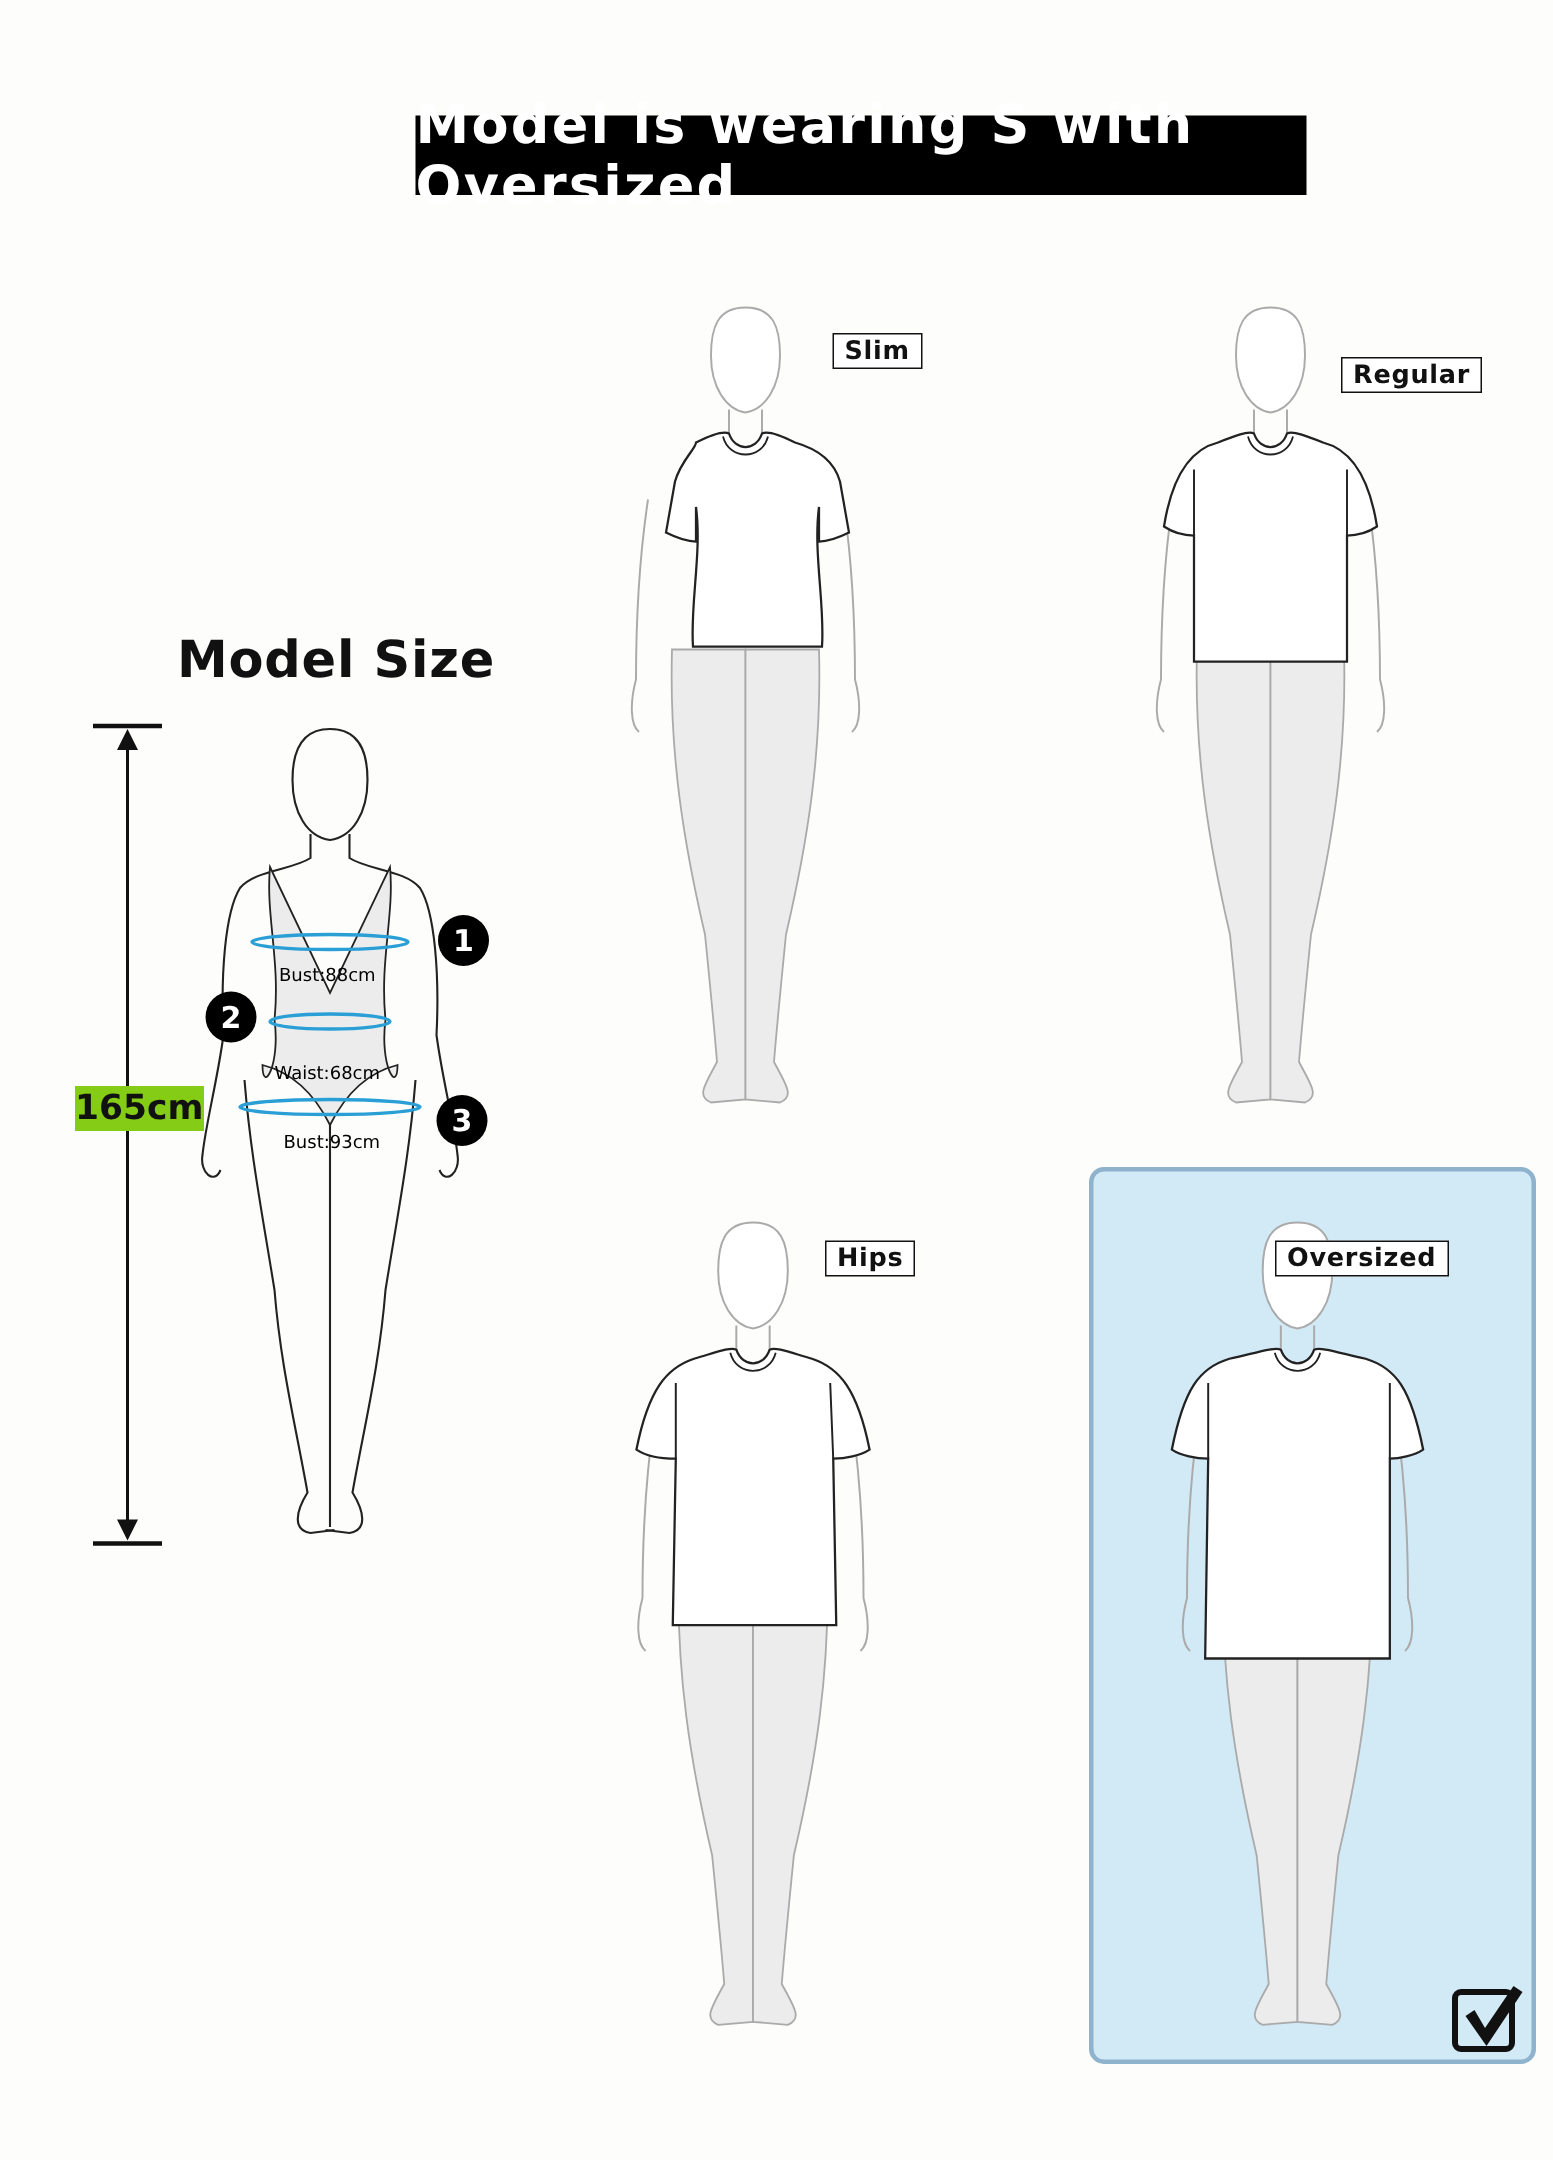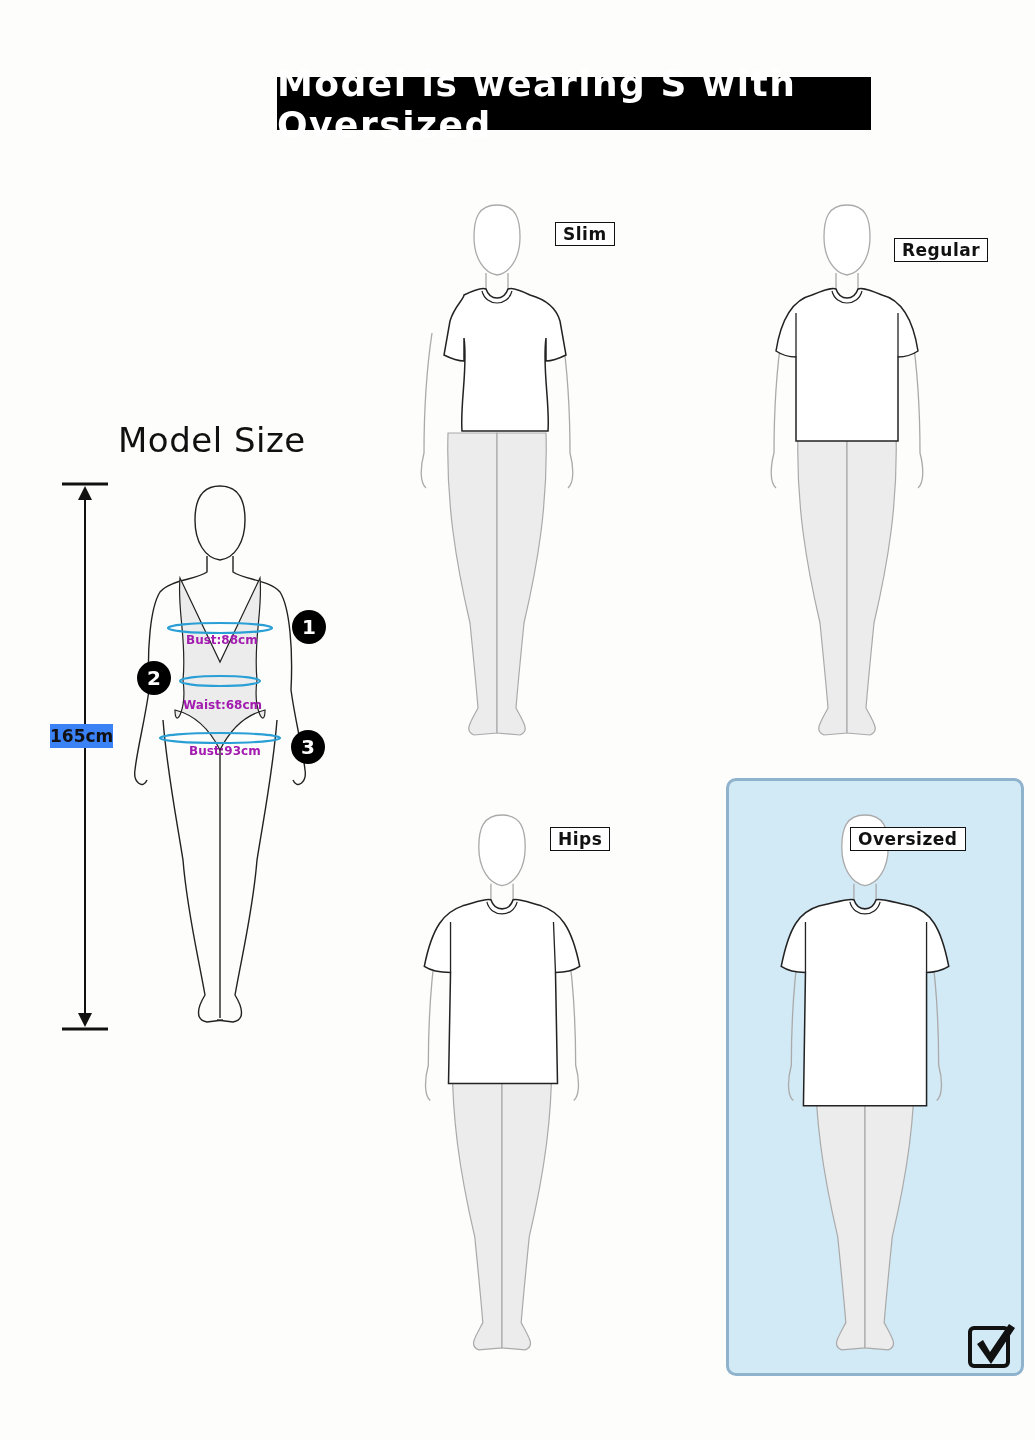--- a/index.html
+++ b/index.html
@@ -1,27 +1,27 @@
 <!DOCTYPE html>
 <html><head>
 <meta charset="utf-8">
 <style>
   html, body { margin:0; padding:0; }
   body { width:1035px; height:1440px; background:#fdfdfb; position:relative; overflow:hidden;
          font-family:"DejaVu Sans", "Liberation Sans", sans-serif; }
   .banner { position:absolute; left:277px; top:77px; width:594px; height:53px; background:#000;
             color:#fff; font-size:36px; font-weight:bold; letter-spacing:1.5px;
             display:flex; align-items:center; justify-content:center; box-sizing:border-box; }
-  .model-title { position:absolute; left:118px; top:420px; font-size:34px; font-weight:normal; color:#111; letter-spacing:0.5px; }
-  .height-label { position:absolute; left:50px; top:724px; font-size:17px; font-weight:bold; color:#111; background:#3b82f6; padding:2px 0; }
+  .model-title { position:absolute; left:118px; top:420px; font-size:34px; font-weight:bold; color:#111; letter-spacing:0.5px; }
+  .height-label { position:absolute; left:50px; top:724px; font-size:23px; font-weight:bold; color:#111; background:#84cc16; padding:2px 0; }
   .fit-tag { position:absolute; border:1.5px solid #111; border-radius:0; font-size:17px; font-weight:bold;
              color:#111; padding:0 7px; line-height:22px; background:#fff; letter-spacing:0.5px; }
   .highlight { position:absolute; left:726px; top:778px; width:298px; height:598px; background:#d2e9f6;
                border:3px solid #8fb2cd; border-radius:10px; box-sizing:border-box; }
-  .meas { position:absolute; font-size:12px; font-weight:bold; color:#a21caf; }
+  .meas { position:absolute; font-size:12px; font-weight:normal; color:#000000;margin-top:10px; }
   .badge { position:absolute; width:34px; height:34px; border-radius:50%; background:#000; color:#fff;
            font-size:20px; font-weight:bold; display:flex; align-items:center; justify-content:center; }
   svg { position:absolute; overflow:visible; }
 </style>
 </head>
 <body>
 
 <div class="banner">
   <span>Model is wearing S with Oversized</span>
 </div>

